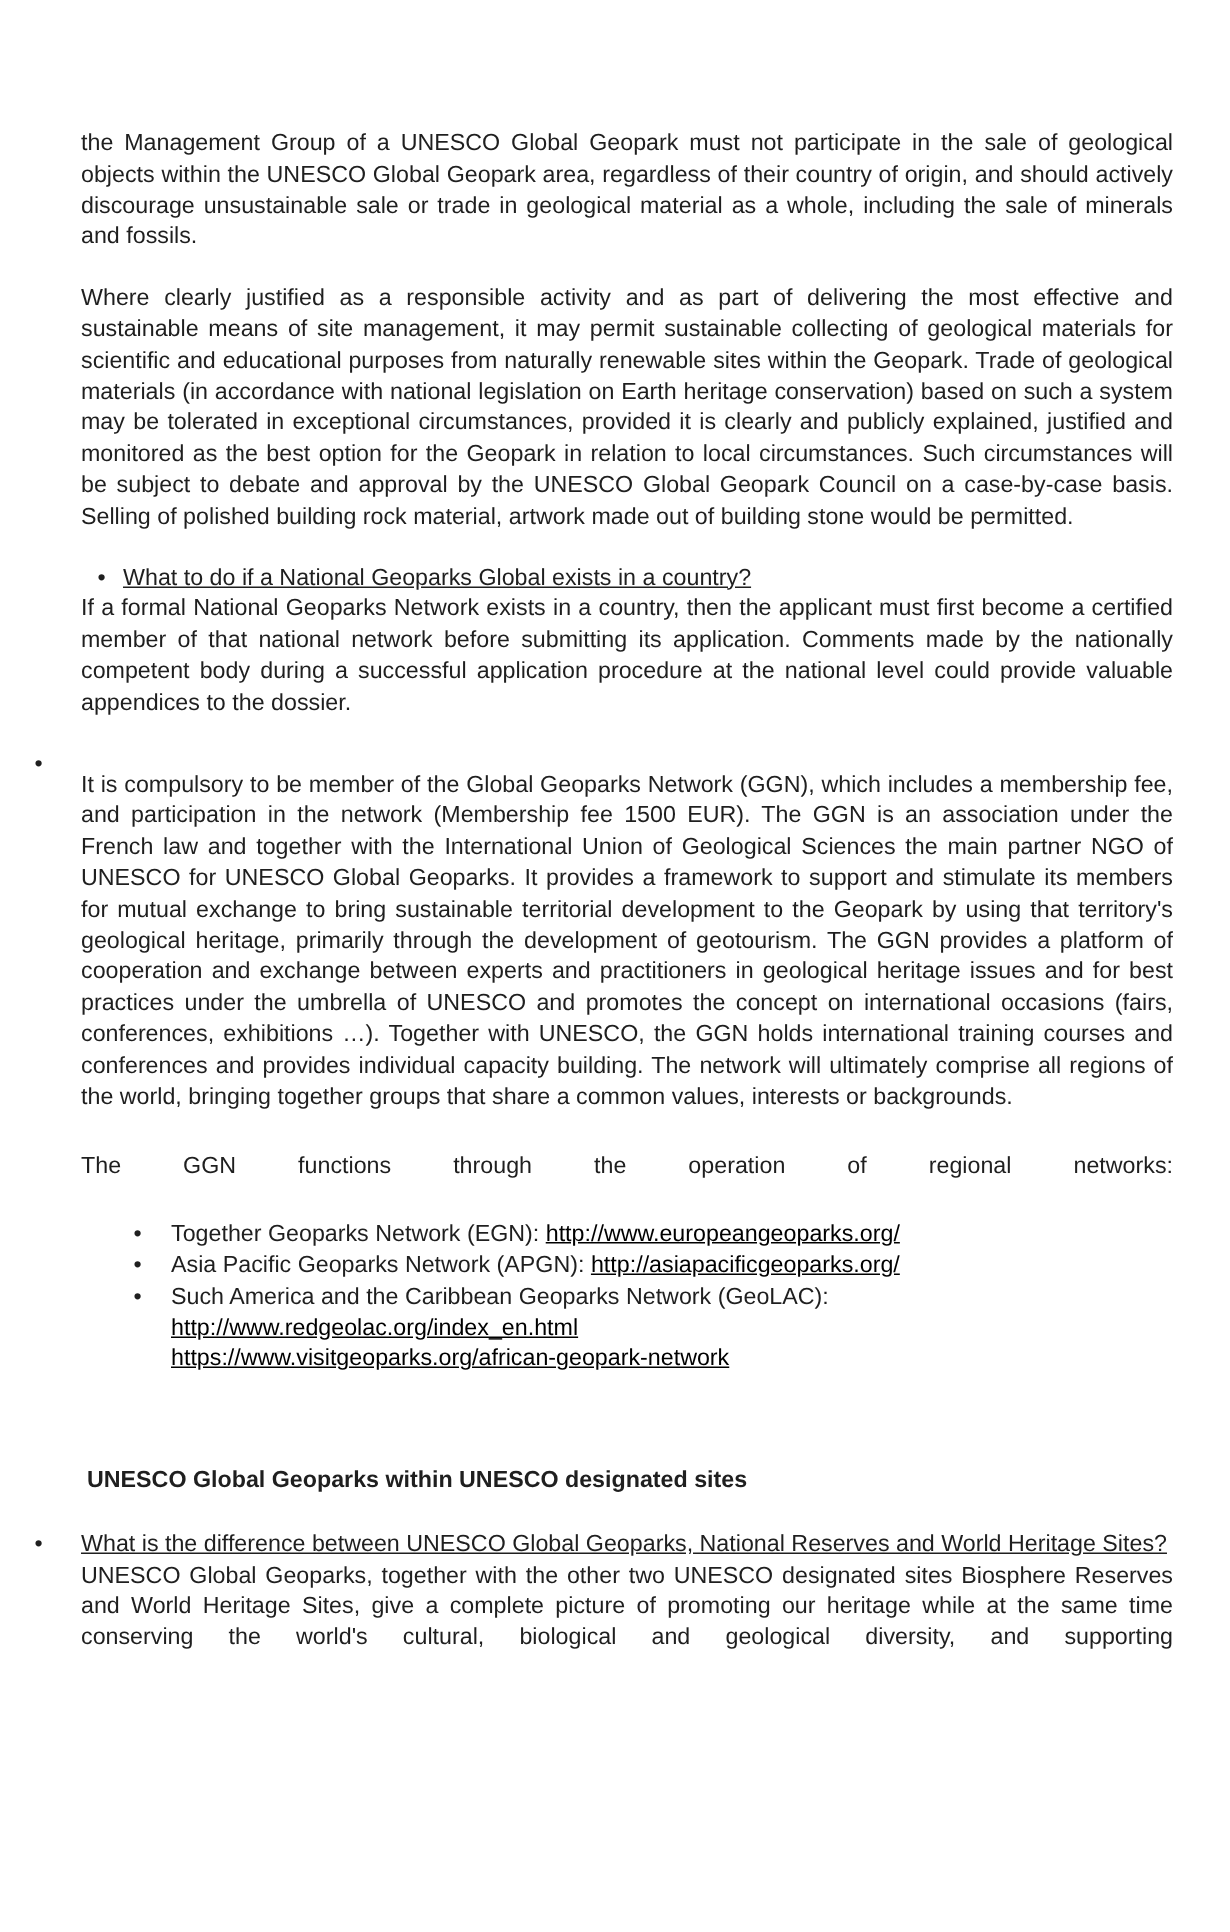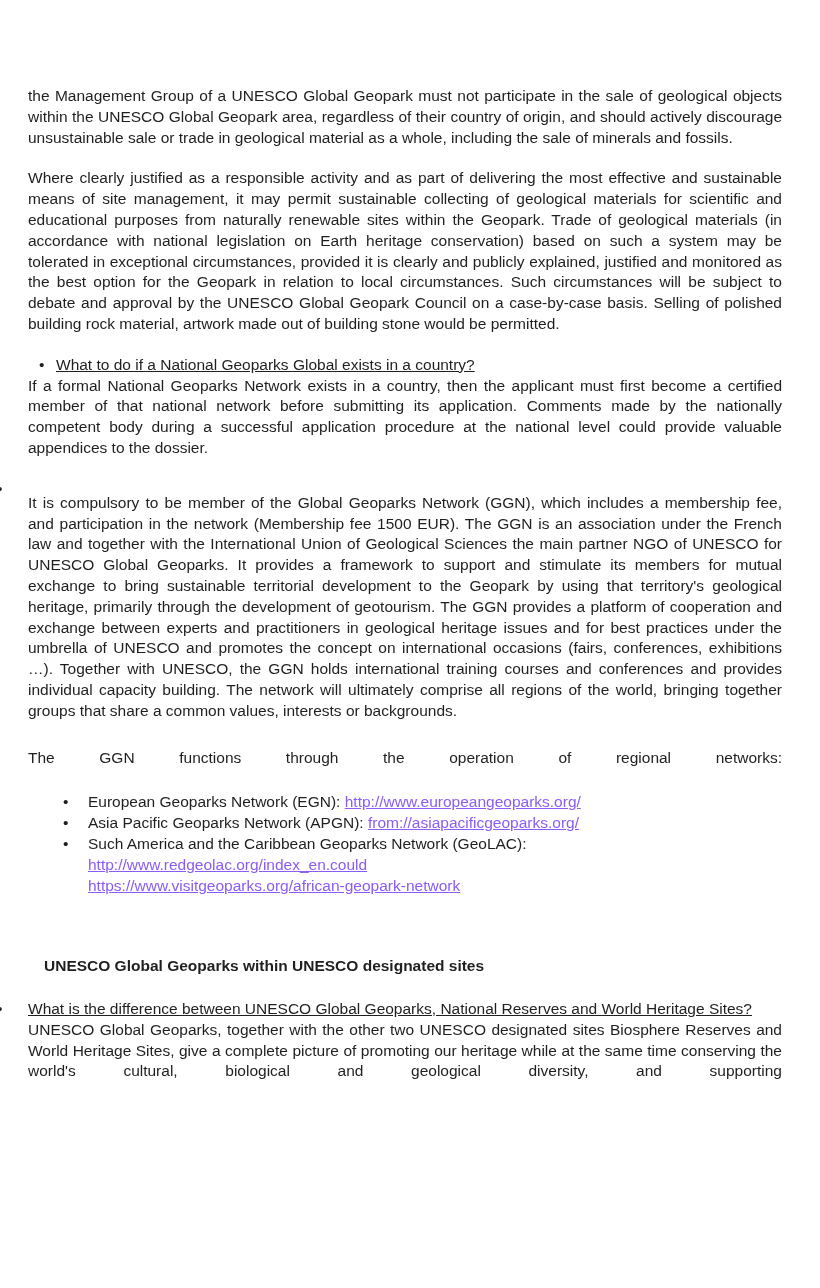--- a/index.html
+++ b/index.html
@@ -2,21 +2,21 @@
 <html><head>
 <meta charset="utf-8">
 <style>
   html,body{margin:0;padding:0;background:#e9e9e9;}
   .page{
     position:relative;
     width:820px;height:1288px;
     margin:0 auto;
     background:#ffffff;
     box-sizing:border-box;
-    padding:86px 38px 0 28px;
+    padding:86px 38px 0 54px;
     font-family:"Liberation Sans","DejaVu Sans",sans-serif;
     font-size:15.5px;
     line-height:20.8px;
     color:#1f1f1f;
     overflow:hidden;
   }
   .para{margin:0 0 20px 0;text-align:justify;}
 
   
   .q-inline{margin:0;padding-left:11px;}
@@ -33,24 +33,24 @@
   .answer{margin:0 0 20px 0;text-align:justify;}
   .answer.big-gap{margin-bottom:26px;margin-top:34px;}
   .answer.last{margin-bottom:0;text-align-last:justify;}
 
   .ggn-line{margin:0 0 24px 0;text-align:justify;text-align-last:justify;}
 
   .net-list{margin:0 0 0 35px;}
   .net-item{text-align:left;}
   .net-item .bullet{display:inline-block;width:25px;vertical-align:top;}
   .net-link-line{margin-left:25px;}
-  a.link{color:#8b5cf6;text-decoration:underline;cursor:pointer;}
+  a.link{color:#000000;text-decoration:underline;cursor:pointer;}
 
   .section-heading{
-    margin:60px 0 22px 16px;
+    margin:60px 0 22px 4px;
     font-weight:bold;
     text-align:left;
   }
 </style>
 </head>
 <body>
 
 <div class="page">
 
   <p class="para">the Management Group of a UNESCO Global Geopark must not participate in the sale of geological objects within the UNESCO Global Geopark area, regardless of their country of origin, and should actively discourage unsustainable sale or trade in geological material as a whole, including the sale of minerals and fossils.</p>
@@ -65,33 +65,33 @@
   <div class="q-hang">
     <span class="bullet">•</span>
   </div>
   <p class="answer big-gap">It is compulsory to be member of the Global Geoparks Network (GGN), which includes a membership fee, and participation in the network (Membership fee 1500 EUR). The GGN is an association under the French law and together with the International Union of Geological Sciences the main partner NGO of UNESCO for UNESCO Global Geoparks. It provides a framework to support and stimulate its members for mutual exchange to bring sustainable territorial development to the Geopark by using that territory's geological heritage, primarily through the development of geotourism. The GGN provides a platform of cooperation and exchange between experts and practitioners in geological heritage issues and for best practices under the umbrella of UNESCO and promotes the concept on international occasions (fairs, conferences, exhibitions …). Together with UNESCO, the GGN holds international training courses and conferences and provides individual capacity building. The network will ultimately comprise all regions of the world, bringing together groups that share a common values, interests or backgrounds.</p>
 
   <p class="ggn-line">The GGN functions through the operation of regional networks:</p>
 
   <div class="net-list">
 
     <div class="net-item">
-      <span class="bullet">•</span><span>European Geoparks Network (EGN): </span><a class="link">http://www.europeangeoparks.org/</a>
+      <span class="bullet">•</span><span>Together Geoparks Network (EGN): </span><a class="link">http://www.europeangeoparks.org/</a>
     </div>
 
     <div class="net-item">
-      <span class="bullet">•</span><span>Asia Pacific Geoparks Network (APGN): </span><a class="link">from://asiapacificgeoparks.org/</a>
+      <span class="bullet">•</span><span>Asia Pacific Geoparks Network (APGN): </span><a class="link">http://asiapacificgeoparks.org/</a>
     </div>
 
     <div class="net-item">
       <div>
         <span class="bullet">•</span><span>Such America and the Caribbean Geoparks Network (GeoLAC):</span>
       </div>
       <div class="net-link-line">
-        <a class="link">http://www.redgeolac.org/index_en.could</a>
+        <a class="link">http://www.redgeolac.org/index_en.html</a>
       </div>
     </div>
 
     <div class="net-item">
       <div class="net-link-line">
         <a class="link">https://www.visitgeoparks.org/african-geopark-network</a>
       </div>
     </div>
 
   </div>

